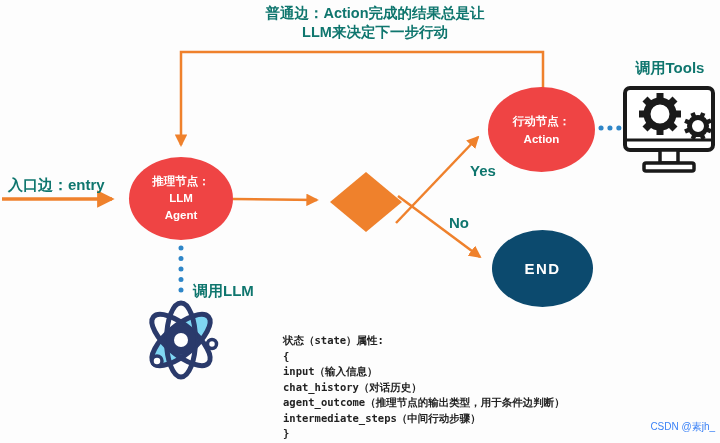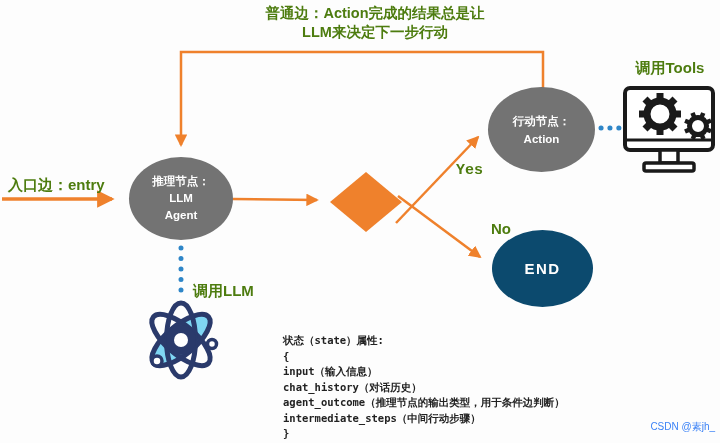--- a/index.html
+++ b/index.html
@@ -7,31 +7,31 @@
     font-family:"Liberation Sans","DejaVu Sans",sans-serif;
     background:#f4f4f4;
   }
   .canvas{
     position:relative;
     width:720px;height:443px;
     background:#fdfdfd;
     overflow:hidden;
   }
   .svg-layer{position:absolute;left:0;top:0;width:720px;height:443px;}
-  .txt{position:absolute;color:#4d7c0f;white-space:pre-line;}
+  .txt{position:absolute;color:#0f766e;white-space:pre-line;}
   .bold{font-weight:bold;}
   .center{text-align:center;}
   .note{font-size:14.5px;line-height:19px;}
   .label-lg{font-size:15px;}
   .node{
     position:absolute;border-radius:50%;
     display:flex;align-items:center;justify-content:center;
     color:#ffffff;text-align:center;white-space:pre-line;
   }
-  .node-blue{background:#737373;font-weight:bold;font-size:11.5px;line-height:17px;}
+  .node-blue{background:#ef4444;font-weight:bold;font-size:11.5px;line-height:17px;}
   .node-action{line-height:18px;}
   .node-end{
     background:#0c4a6e;font-size:15px;font-weight:600;letter-spacing:1.5px;
   }
   .state-block{
     font-family:"DejaVu Sans Mono","Liberation Mono",monospace;
     font-size:10.5px;line-height:15.5px;color:#222222;
   }
   .watermark{
     position:absolute;right:5px;top:420px;
@@ -110,23 +110,23 @@
       <circle cx="31" cy="4" r="4.5" fill="#ffffff" stroke="#2A3A6B" stroke-width="3.5"></circle>
     </g>
   </svg>
 
   <div class="txt bold center note" style="left:225px;top:4px;width:300px;">普通边：Action完成的结果总是让
 LLM来决定下一步行动</div>
 
   <div class="txt bold label-lg" style="left:8px;top:176px;">入口边：entry</div>
 
 
-  <div class="txt bold label-lg" style="left:456px;top:162px;font-family:Liberation Mono, monospace;">Yes</div>
+  <div class="txt bold label-lg" style="left:470px;top:162px;">Yes</div>
 
-  <div class="txt bold label-lg" style="left:449px;top:220px;margin-left:42px;">No</div>
+  <div class="txt bold label-lg" style="left:449px;top:214px;">No</div>
 
   <div class="txt bold label-lg" style="left:193px;top:282px;">调用LLM</div>
 
   <div class="txt bold center" style="left:622px;top:59px;width:96px;font-size:15px;">调用Tools</div>
 
   <div class="node node-blue" style="left:129px;top:157px;width:104px;height:83px;">推理节点：
 LLM
 Agent</div>
 
   <div class="node node-blue node-action" style="left:488px;top:87px;width:107px;height:85px;">行动节点：

